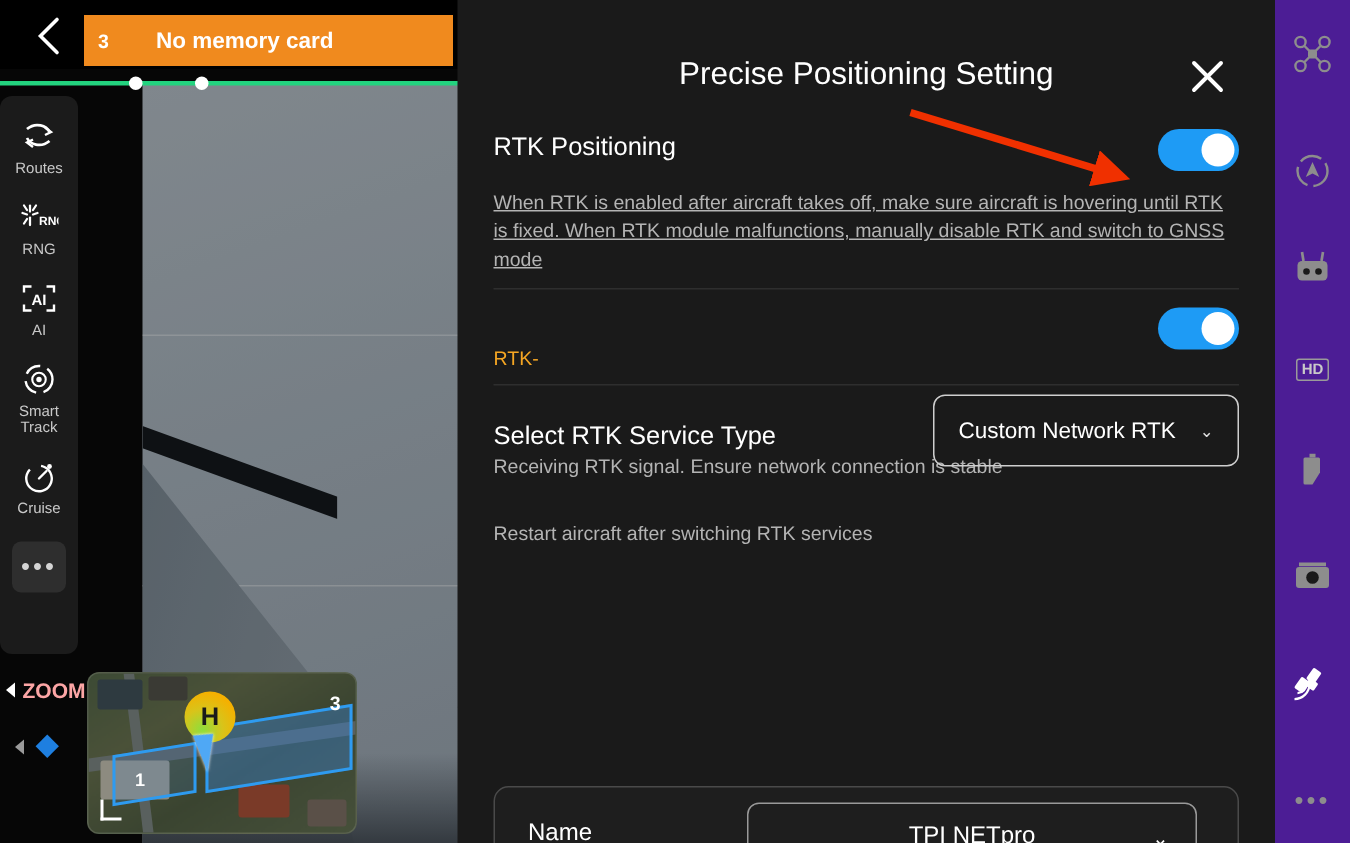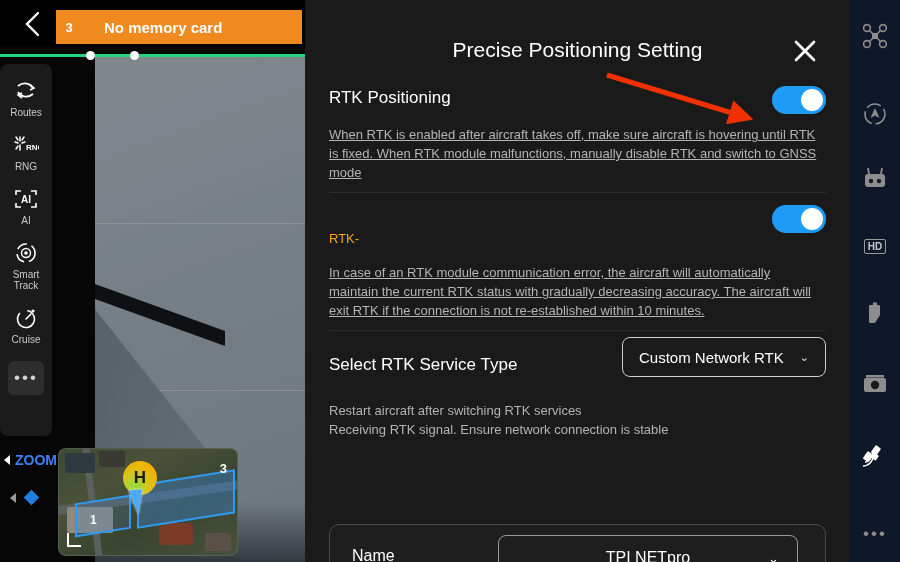--- a/index.html
+++ b/index.html
@@ -108,21 +108,21 @@
     display: flex; flex-direction: column; align-items: center; padding-top: 14px;
   }
   .lsb-item { width: 52px; margin-bottom: 14px; display: flex; flex-direction: column; align-items: center; cursor: pointer; }
   .lsb-icon { height: 26px; display: flex; align-items: center; justify-content: center; color: #fff; }
   .lsb-label { margin-top: 3px; font-size: 10px; color: #c9c9c9; text-align: center; line-height: 11px; }
   .lsb-more {
     width: 36px; height: 34px; border-radius: 6px; background: #2e2e2e;
     display: flex; align-items: center; justify-content: center;
     color: #d5d5d5; font-size: 17px; letter-spacing: 2px; cursor: pointer; margin-top: 2px;
   }
-  .zoom-ctl { position: absolute; left: 4px; top: 452px; z-index: 15; color: #3b82f6; font-size: 14px; font-weight: bold; display: flex; align-items: center; gap: 5px; cursor: pointer; }
+  .zoom-ctl { position: absolute; left: 4px; top: 452px; z-index: 15; color: #fca5a5; font-size: 14px; font-weight: bold; display: flex; align-items: center; gap: 5px; cursor: pointer; }
   .tri-left { width: 0; height: 0; border-top: 5px solid transparent; border-bottom: 5px solid transparent; border-right: 6px solid #fff; }
   .zoom-row2 { position: absolute; left: 10px; top: 492px; z-index: 15; display: flex; align-items: center; gap: 10px; }
   .tri-left-sm { width: 0; height: 0; border-top: 5px solid transparent; border-bottom: 5px solid transparent; border-right: 6px solid #9a9a9a; }
   .diamond { width: 11px; height: 11px; background: #1E7FE0; transform: rotate(45deg); }
 
   
   .mapcard {
     position: absolute; left: 58px; top: 448px; width: 180px; height: 108px;
     border-radius: 8px; overflow: hidden; z-index: 16;
     background: linear-gradient(150deg, #3c4a34 0%, #4a5138 30%, #3a4430 60%, #46503a 100%);
@@ -173,41 +173,41 @@
   .sec + .sec { border-top: 1px solid #2e2e2e; }
   .sec-title { font-size: 17px; color: #fff; display: flex; align-items: center; gap: 14px; }
   .rtk-badge { color: #F5A623; font-size: 13px; font-weight: normal; margin-top: 24px; }
   .sec-desc { margin-top: 17px; color: #b4b4b4; font-size: 13px; line-height: 19px; max-width: 490px; text-decoration: underline; }
   .toggle {
     position: absolute; right: 0; top: 12px; width: 54px; height: 28px; border-radius: 14px;
     background: #1E9BF5; cursor: pointer;
   }
   .toggle .knob { position: absolute; right: 3px; top: 3px; width: 22px; height: 22px; border-radius: 50%; background: #fff; }
   .dropdown {
-    position: absolute; right: 0; top: 6px; width: 204px; height: 40px;
+    position: absolute; right: 0; top: 6px; width: 204px; height: 48px;
     border: 1px solid #cfcfcf; border-radius: 8px; background: transparent;
     display: flex; align-items: center; justify-content: center; gap: 16px;
     color: #fff; font-size: 15px; cursor: pointer;
   }
   .chev { font-size: 11px; color: #e0e0e0; }
   .sec-note { margin-top: 26px; color: #b4b4b4; font-size: 13px; line-height: 19px; }
   .namebox {
     position: absolute; left: 24px; right: 24px; bottom: -24px; height: 62px;
     border: 1px solid #4a4a4a; border-radius: 10px; background: rgba(255,255,255,.02);
   }
   .namebox .lbl { position: absolute; left: 22px; top: 22px; font-size: 16px; color: #fff; }
   .namebox .sel {
     position: absolute; left: 168px; top: 10px; width: 300px; height: 46px;
     border: 1px solid #9a9a9a; border-radius: 8px;
     display: flex; align-items: center; justify-content: center; color: #fff; font-size: 16px; cursor: pointer;
   }
   .namebox .sel .chev2 { position: absolute; right: 18px; font-size: 13px; }
 
   
-  .rsidebar { position: absolute; right: 0; top: 0; width: 50px; height: 562px; background: #0f172a; z-index: 40; }
+  .rsidebar { position: absolute; right: 0; top: 0; width: 50px; height: 562px; background: #4c1d95; z-index: 40; }
   .rsb-item { position: absolute; left: 0; width: 50px; height: 40px; display: flex; align-items: center; justify-content: center; cursor: pointer; color: #8d8d8d; }
   .rsb-item.active { color: #fff; }
   .hd-chip { border: 1.5px solid #9a9a9a; border-radius: 2px; font-size: 10px; font-weight: bold; padding: 1px 3px; color: #c9c9c9; }
 
   
   .arrow { position: absolute; left: 0; top: 0; width: 900px; height: 562px; z-index: 60; pointer-events: none; }
 </style>
 </head>
 <body>
 
@@ -398,33 +398,32 @@
         <div class="sec-desc">When RTK is enabled after aircraft takes off, make sure aircraft is hovering until RTK is fixed. When RTK module malfunctions, manually disable RTK and switch to GNSS mode</div>
       </div>
 
       <div class="sec">
         <div class="sec-title">
           <span class="rtk-badge">RTK-</span>
         </div>
         <div class="toggle">
             <div class="knob"></div>
           </div>
-        <div class="sec-desc">In case of an RTK module communication error, the aircraft will automatically maintain the current RTK status with gradually decreasing accuracy. The aircraft will exit RTK if the connection is not re-established within 10 minutes.</div>
       </div>
 
       <div class="sec" style="padding-top:16px">
         <div class="sec-title" style="padding-top:8px">
           <span>Select RTK Service Type</span>
         </div>
         <div class="dropdown">
           <span>Custom Network RTK</span>
           <span class="chev">⌄</span>
         </div>
+        <div class="sec-note" style="margin-top:0">Receiving RTK signal. Ensure network connection is stable</div>
         <div class="sec-note">Restart aircraft after switching RTK services</div>
-        <div class="sec-note" style="margin-top:0">Receiving RTK signal. Ensure network connection is stable</div>
       </div>
     </div>
 
     <div class="namebox">
       <div class="lbl">Name</div>
       <div class="sel">
         <span>TPI NETpro</span>
         <span class="chev2">⌄</span>
       </div>
     </div>

